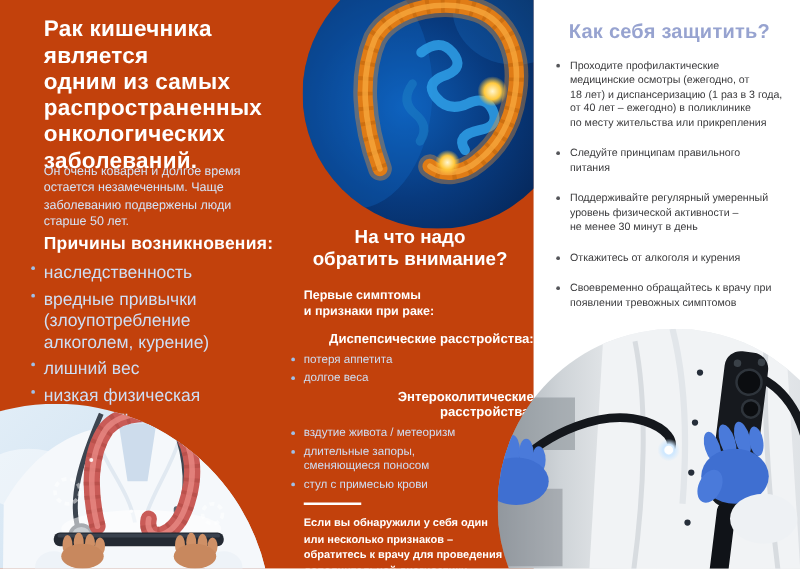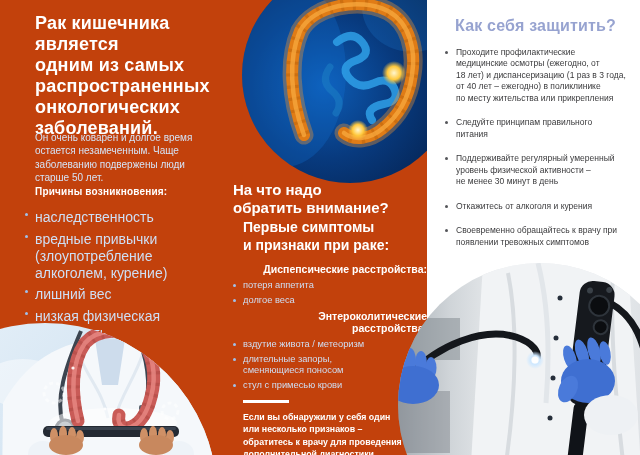--- a/index.html
+++ b/index.html
@@ -10,33 +10,33 @@
   
   .blue-area{position:absolute;left:0;top:0;width:427px;height:455px;background:#c2410c;overflow:hidden;}
   .pre{white-space:pre-line;}
 
   
   .lp-title{position:absolute;left:35px;top:13px;width:200px;color:#ffffff;
     font-size:18px;font-weight:bold;line-height:1.17;letter-spacing:.2px;}
   .lp-intro{position:absolute;left:35px;top:131px;width:190px;color:#d5e3f6;
     font-size:10px;line-height:1.34;}
   .lp-causes-heading{position:absolute;left:35px;top:186px;color:#ffffff;
-    font-size:10px;font-weight:bold;letter-spacing:.2px;}
+    font-size:14px;font-weight:bold;letter-spacing:.2px;}
   .lp-causes{position:absolute;left:23px;top:209px;width:190px;margin:0;padding:0;list-style:none;}
   .lp-causes li{position:relative;padding-left:12px;margin-bottom:4.5px;color:#cfdff5;
     font-size:14px;line-height:1.22;white-space:pre-line;}
   .lp-causes li::before{content:"";position:absolute;left:2px;top:4px;width:3px;height:3px;
     border-radius:50%;background:#9fc0ea;}
 
   
   .mp-title{position:absolute;left:233px;top:181px;width:190px;color:#ffffff;
-    font-size:15px;font-weight:bold;line-height:1.22;}
+    font-size:15px;font-weight:bold;line-height:1.22;text-align:center;}
   .mp-block{position:absolute;left:231px;top:218px;width:196px;}
-  .mp-subtitle{padding-left:12px;color:#ffffff;font-size:14px;font-weight:bold;
-    line-height:1.3;margin:0 0 9px 0;}
+  .mp-subtitle{padding-left:12px;color:#ffffff;font-size:10px;font-weight:bold;
+    line-height:1.3;margin:12px 0 9px 0;}
   .mp-sec-heading{padding-left:12px;color:#ffffff;font-size:10.5px;font-weight:bold;
     margin:0 0 5px 0;text-align:right;}
   .mp-items{margin:0 0 4px 0;padding:0;list-style:none;}
   .mp-items li{position:relative;padding-left:12px;margin-bottom:4px;color:#cfdff5;
     font-size:9.3px;line-height:1.18;white-space:pre-line;}
   .mp-items li::before{content:"";position:absolute;left:2px;top:4px;width:3px;height:3px;
     border-radius:50%;background:#9fc0ea;}
   .mp-divider{width:46px;height:2.5px;background:#ffffff;margin:9px 0 8px 12px;}
   .mp-note{margin-left:12px;width:178px;color:#ffffff;font-size:8.8px;font-weight:bold;
     line-height:1.42;}

